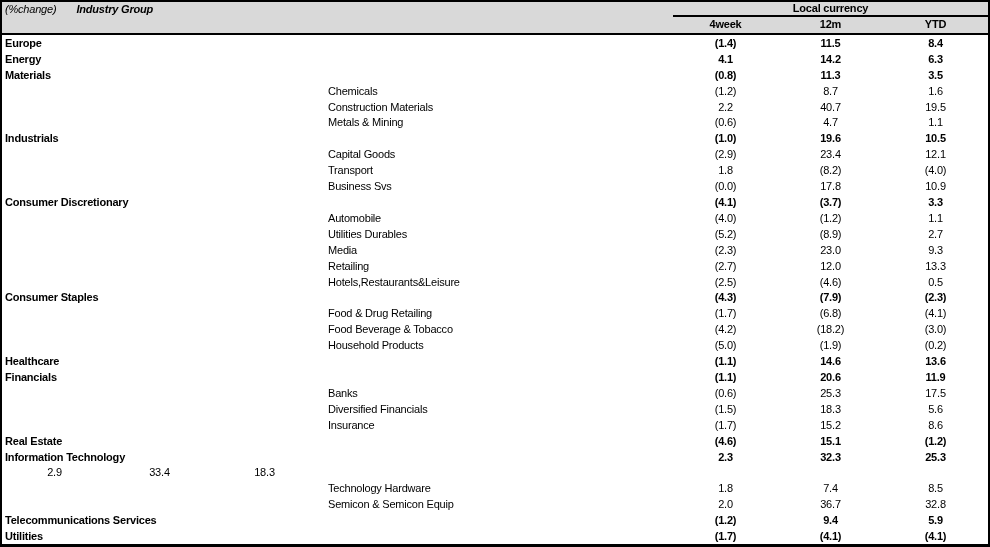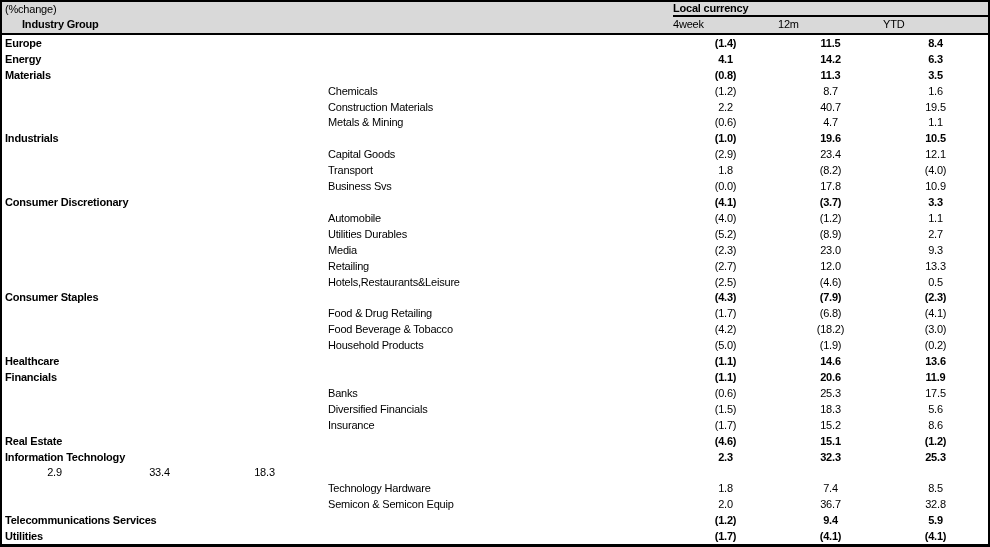--- a/index.html
+++ b/index.html
@@ -30,21 +30,22 @@
   .thead {
     display: flex;
     height: 31px;
     background: var(--header-bg);
     border-bottom: 2px solid var(--border);
   }
   .thead-left {
     flex: 1 1 auto;
     min-width: 0;
     display: flex;
-    flex-direction: column;
+    flex-direction: row;
+    font-style: italic;
   }
   .change-label {
     height: 15px;
     line-height: 14px;
     padding-left: 3px;
     font-weight: normal;
     box-sizing: border-box;
   }
   .row-header-label {
     height: 16px;
@@ -57,31 +58,33 @@
     width: 315px;
     flex: 0 0 315px;
     display: flex;
     flex-direction: column;
   }
   .currency-group {
     height: 15px;
     box-sizing: border-box;
     border-bottom: 2px solid var(--border);
     line-height: 12px;
+    text-align: center;
     font-weight: bold;
   }
   .col-headers {
     height: 16px;
     display: flex;
   }
   .col-header {
     width: 105px;
     flex: 0 0 105px;
+    text-align: center;
     line-height: 15px;
-    font-weight: normal;
+    font-weight: bold;
     box-sizing: border-box;
   }
   
   .tbody {
     height: 509px;
     display: flex;
     flex-direction: column;
   }
   .row {
     flex: 1 1 auto;

